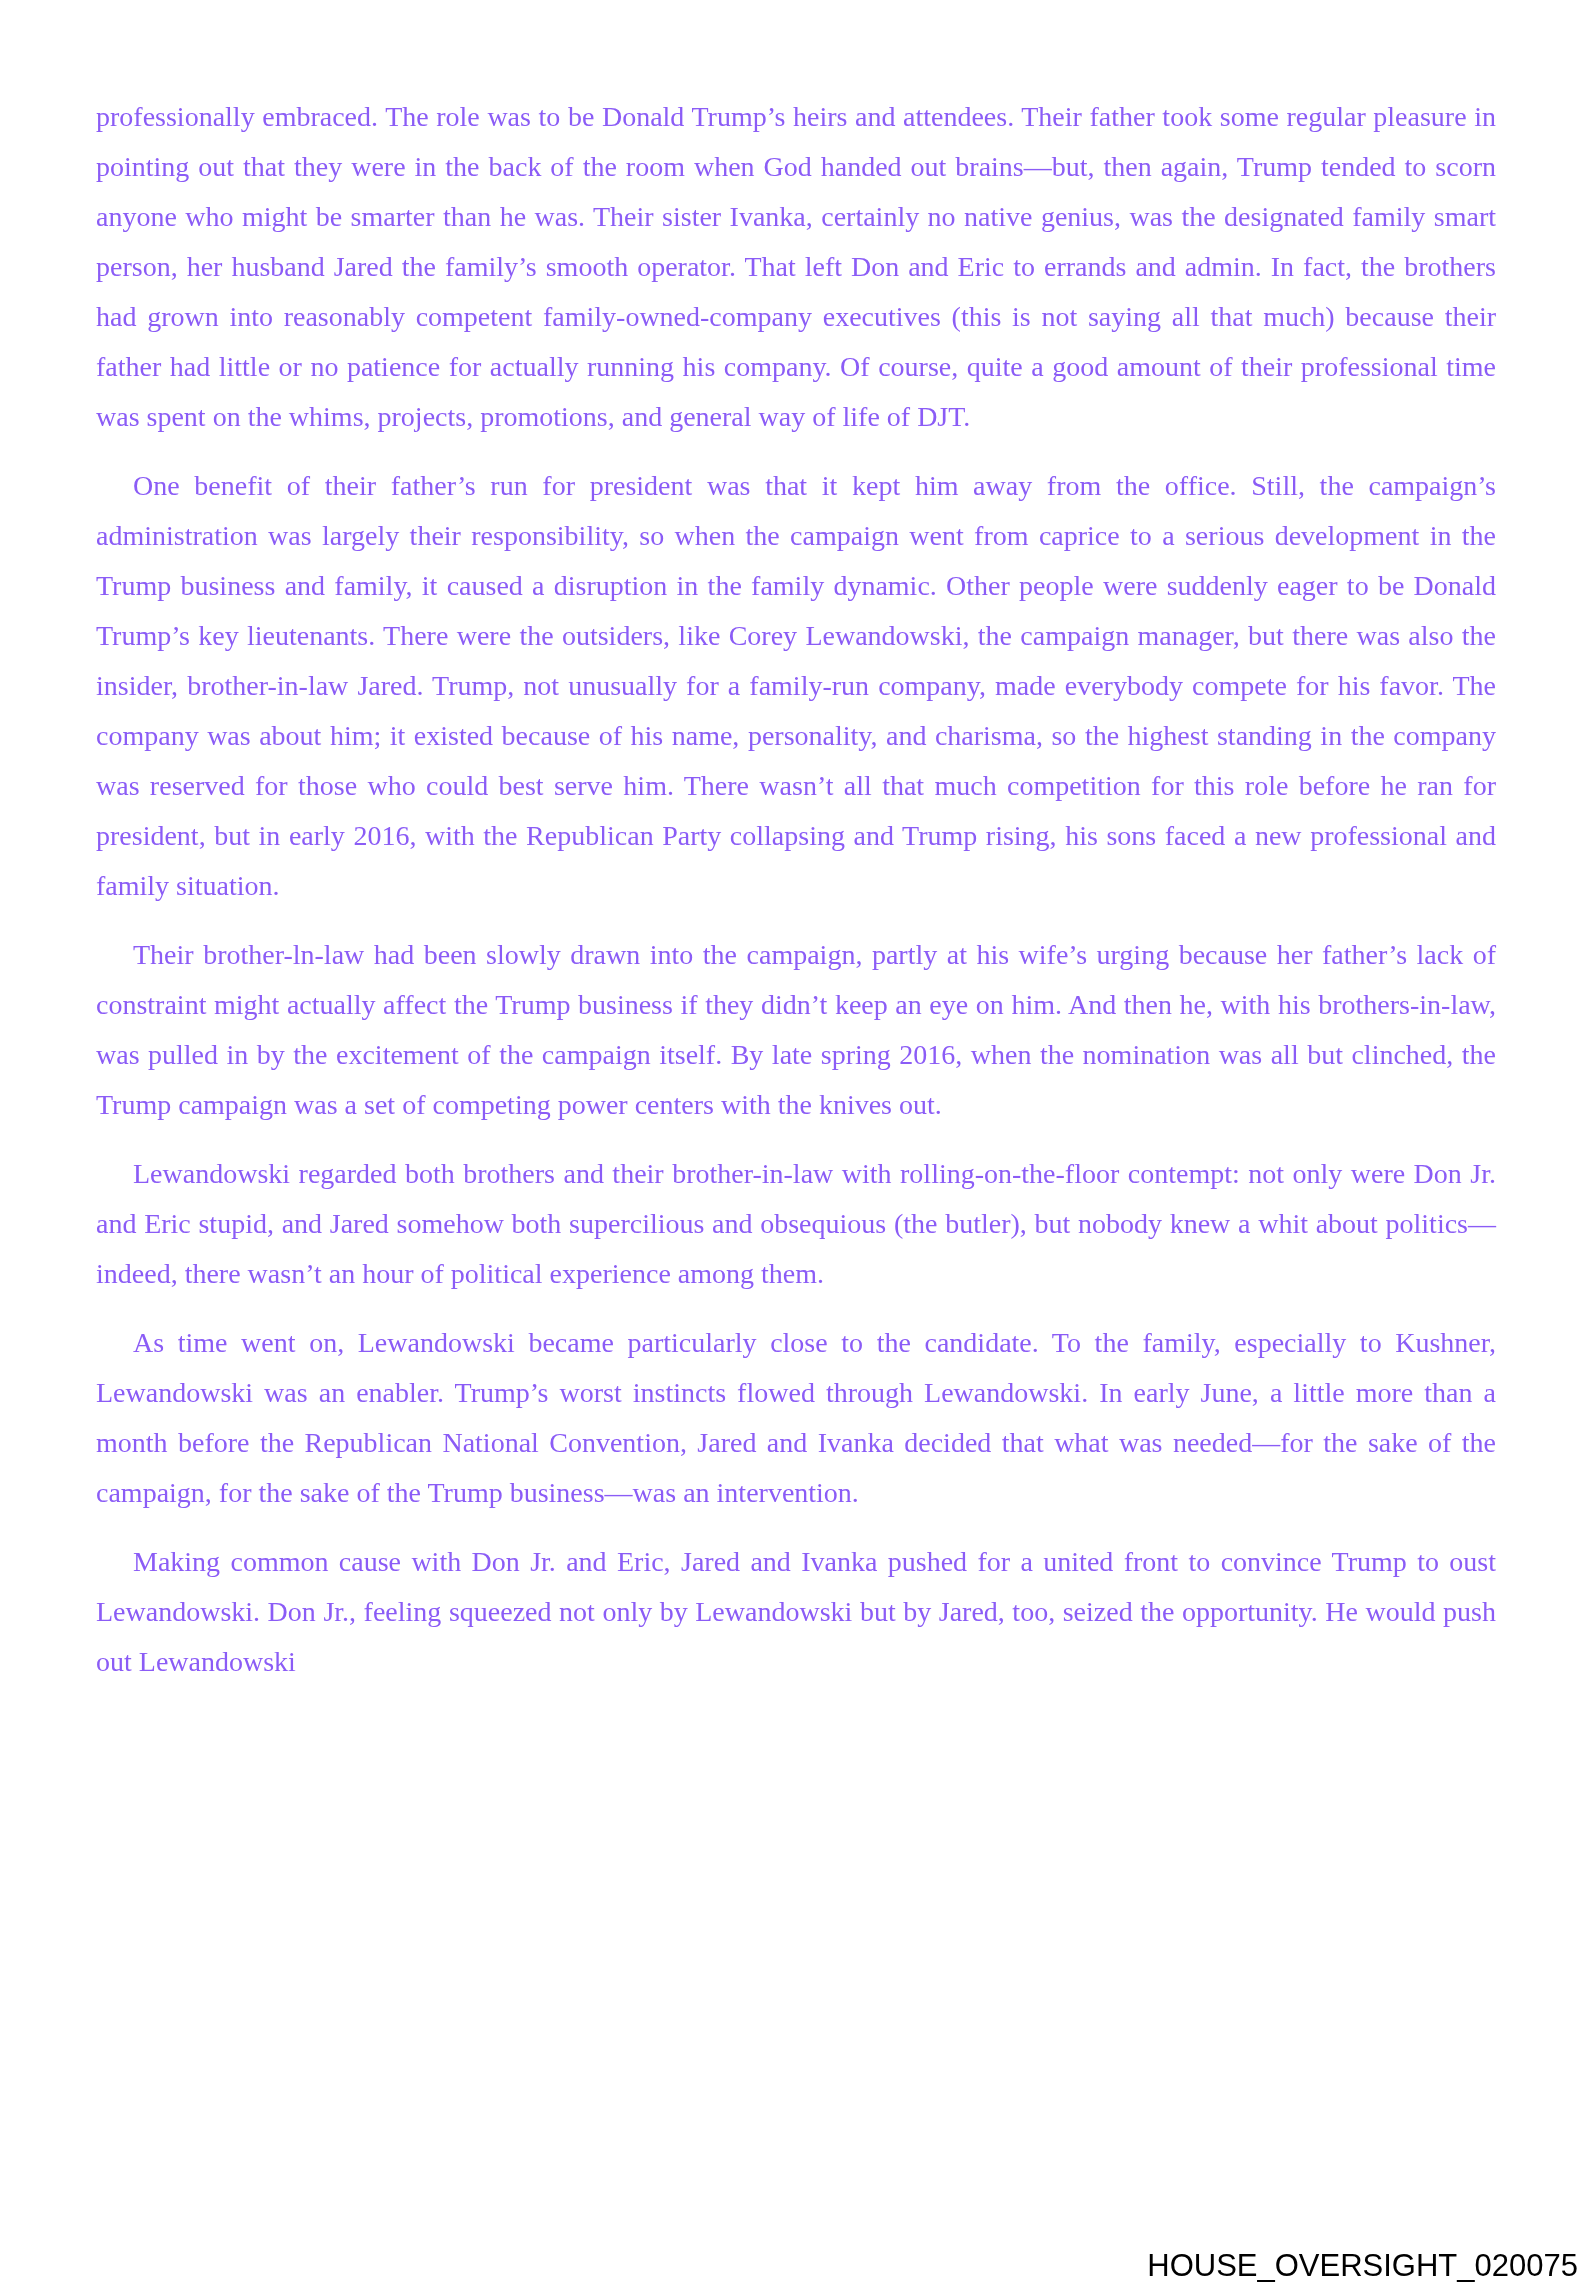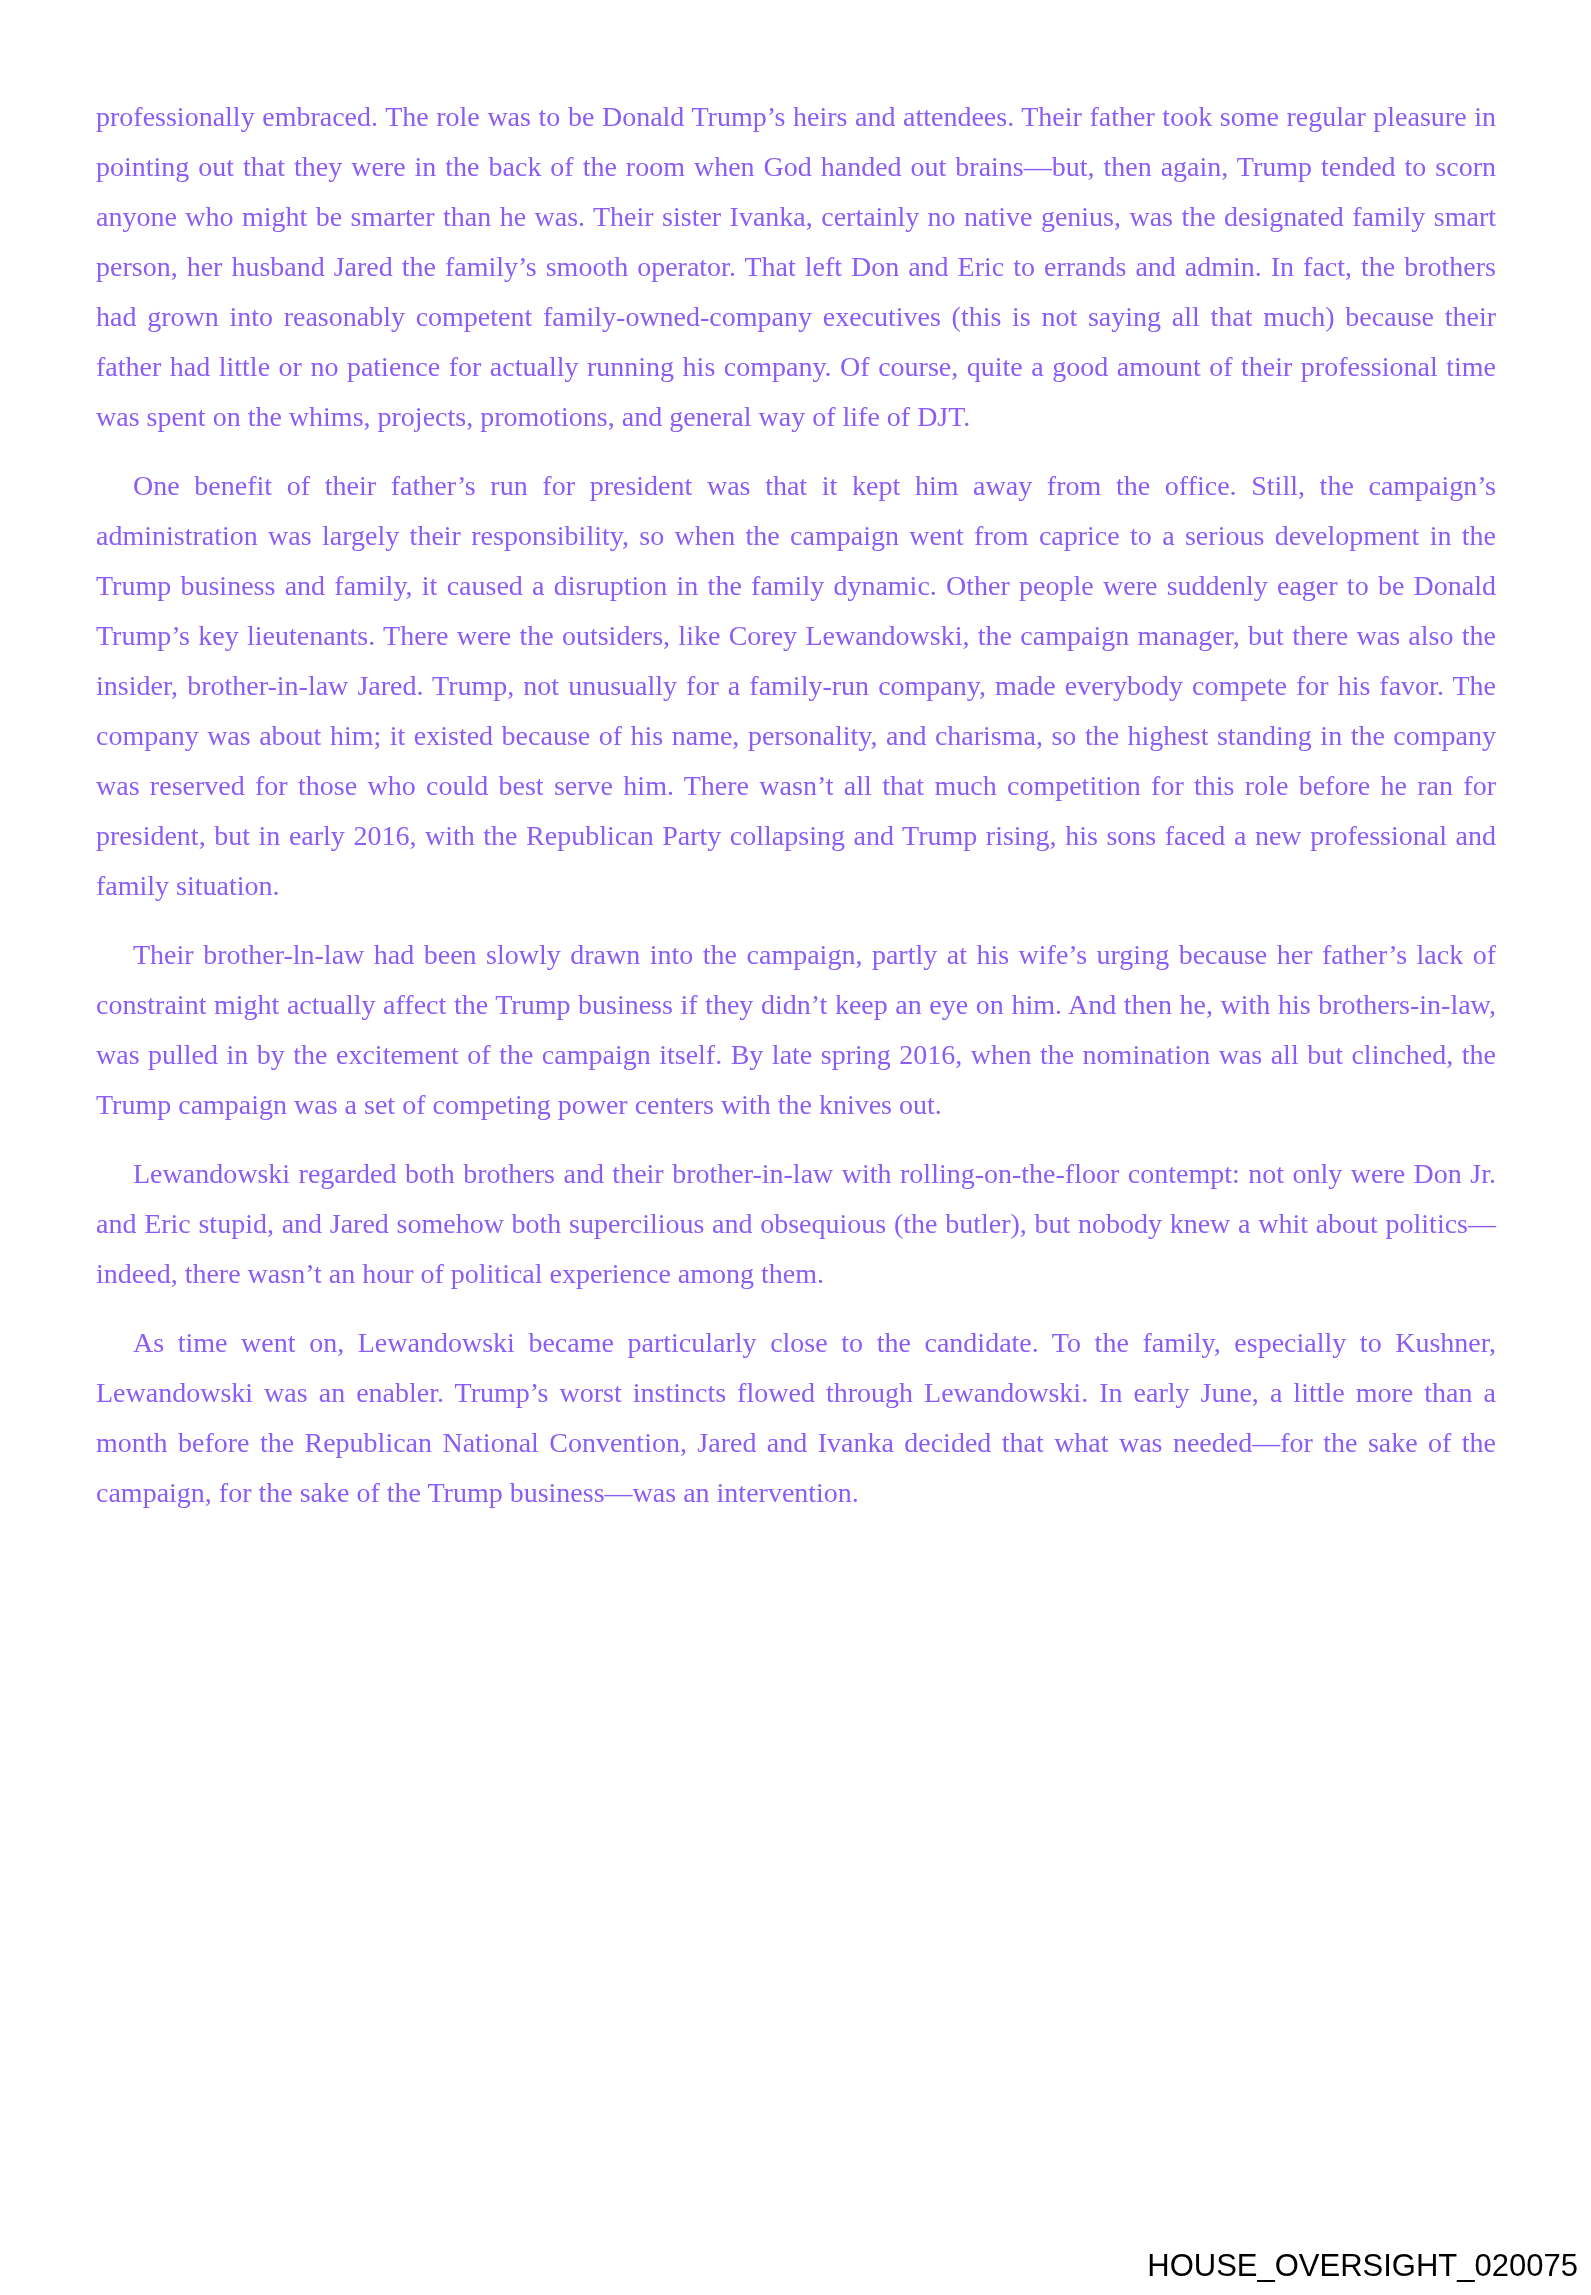--- a/index.html
+++ b/index.html
@@ -45,16 +45,17 @@
 </style>
 </head>
 <body>
 
 <div class="page">
   <p class="continued">professionally embraced. The role was to be Donald Trump’s heirs and attendees. Their father took some regular pleasure in pointing out that they were in the back of the room when God handed out brains—but, then again, Trump tended to scorn anyone who might be smarter than he was. Their sister Ivanka, certainly no native genius, was the designated family smart person, her husband Jared the family’s smooth operator. That left Don and Eric to errands and admin. In fact, the brothers had grown into reasonably competent family-owned-company executives (this is not saying all that much) because their father had little or no patience for actually running his company. Of course, quite a good amount of their professional time was spent on the whims, projects, promotions, and general way of life of DJT.</p>
   <p>One benefit of their father’s run for president was that it kept him away from the office. Still, the campaign’s administration was largely their responsibility, so when the campaign went from caprice to a serious development in the Trump business and family, it caused a disruption in the family dynamic. Other people were suddenly eager to be Donald Trump’s key lieutenants. There were the outsiders, like Corey Lewandowski, the campaign manager, but there was also the insider, brother-in-law Jared. Trump, not unusually for a family-run company, made everybody compete for his favor. The company was about him; it existed because of his name, personality, and charisma, so the highest standing in the company was reserved for those who could best serve him. There wasn’t all that much competition for this role before he ran for president, but in early 2016, with the Republican Party collapsing and Trump rising, his sons faced a new professional and family situation.</p>
   <p>Their brother-ln-law had been slowly drawn into the campaign, partly at his wife’s urging because her father’s lack of constraint might actually affect the Trump business if they didn’t keep an eye on him. And then he, with his brothers-in-law, was pulled in by the excitement of the campaign itself. By late spring 2016, when the nomination was all but clinched, the Trump campaign was a set of competing power centers with the knives out.</p>
   <p>Lewandowski regarded both brothers and their brother-in-law with rolling-on-the-floor contempt: not only were Don Jr. and Eric stupid, and Jared somehow both supercilious and obsequious (the butler), but nobody knew a whit about politics—indeed, there wasn’t an hour of political experience among them.</p>
   <p>As time went on, Lewandowski became particularly close to the candidate. To the family, especially to Kushner, Lewandowski was an enabler. Trump’s worst instincts flowed through Lewandowski. In early June, a little more than a month before the Republican National Convention, Jared and Ivanka decided that what was needed—for the sake of the campaign, for the sake of the Trump business—was an intervention.</p>
+  <p>Making common cause with Don Jr. and Eric, Jared and Ivanka pushed for a united front to convince Trump to oust Lewandowski. Don Jr., feeling squeezed not only by Lewandowski but by Jared, too, seized the opportunity. He would push out Lewandowski</p>
 </div>
 
 <div class="footer">HOUSE_OVERSIGHT_020075</div>
 
 
 </body></html>

